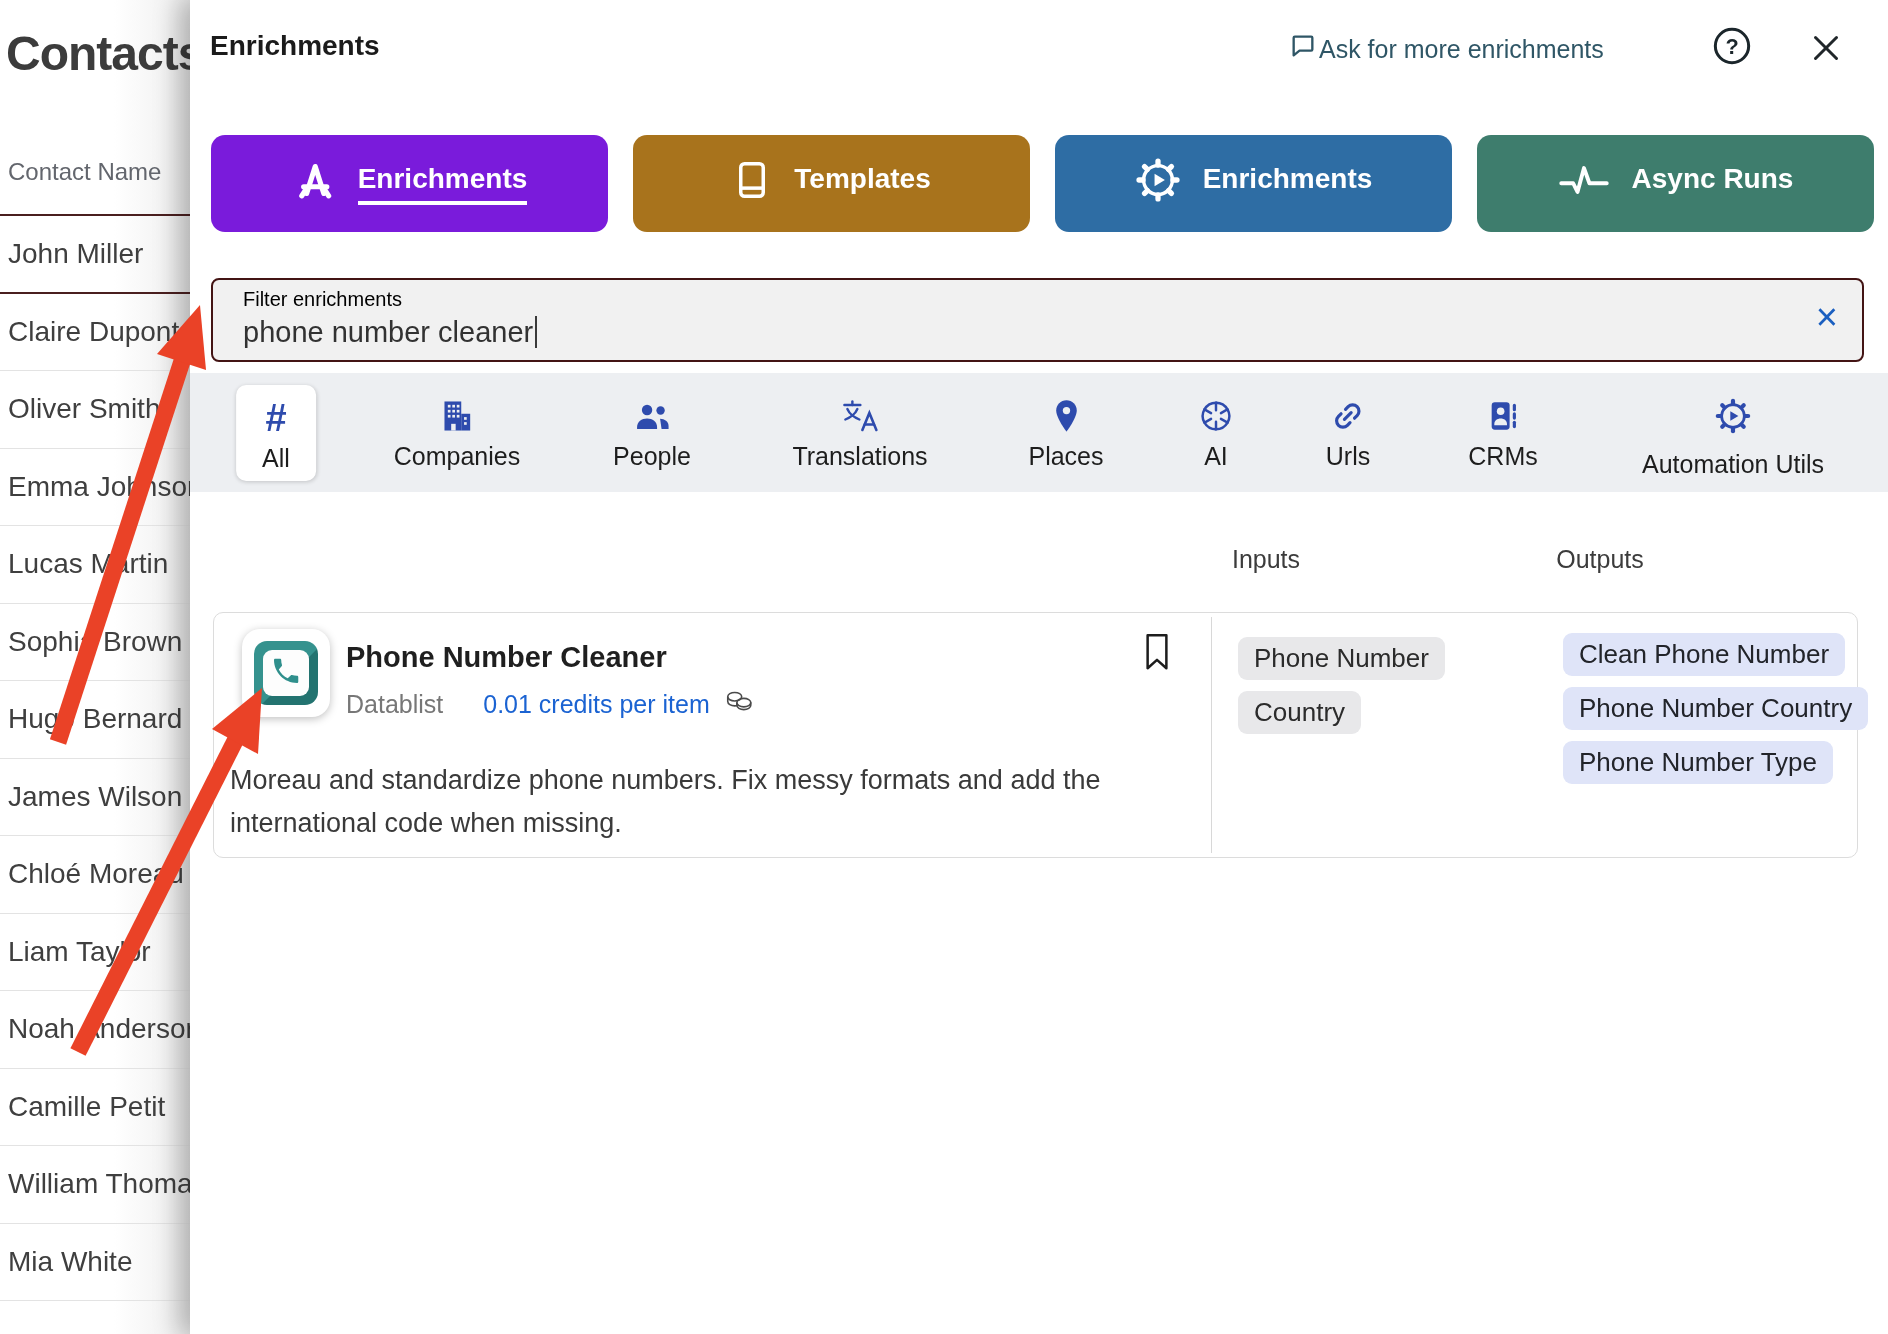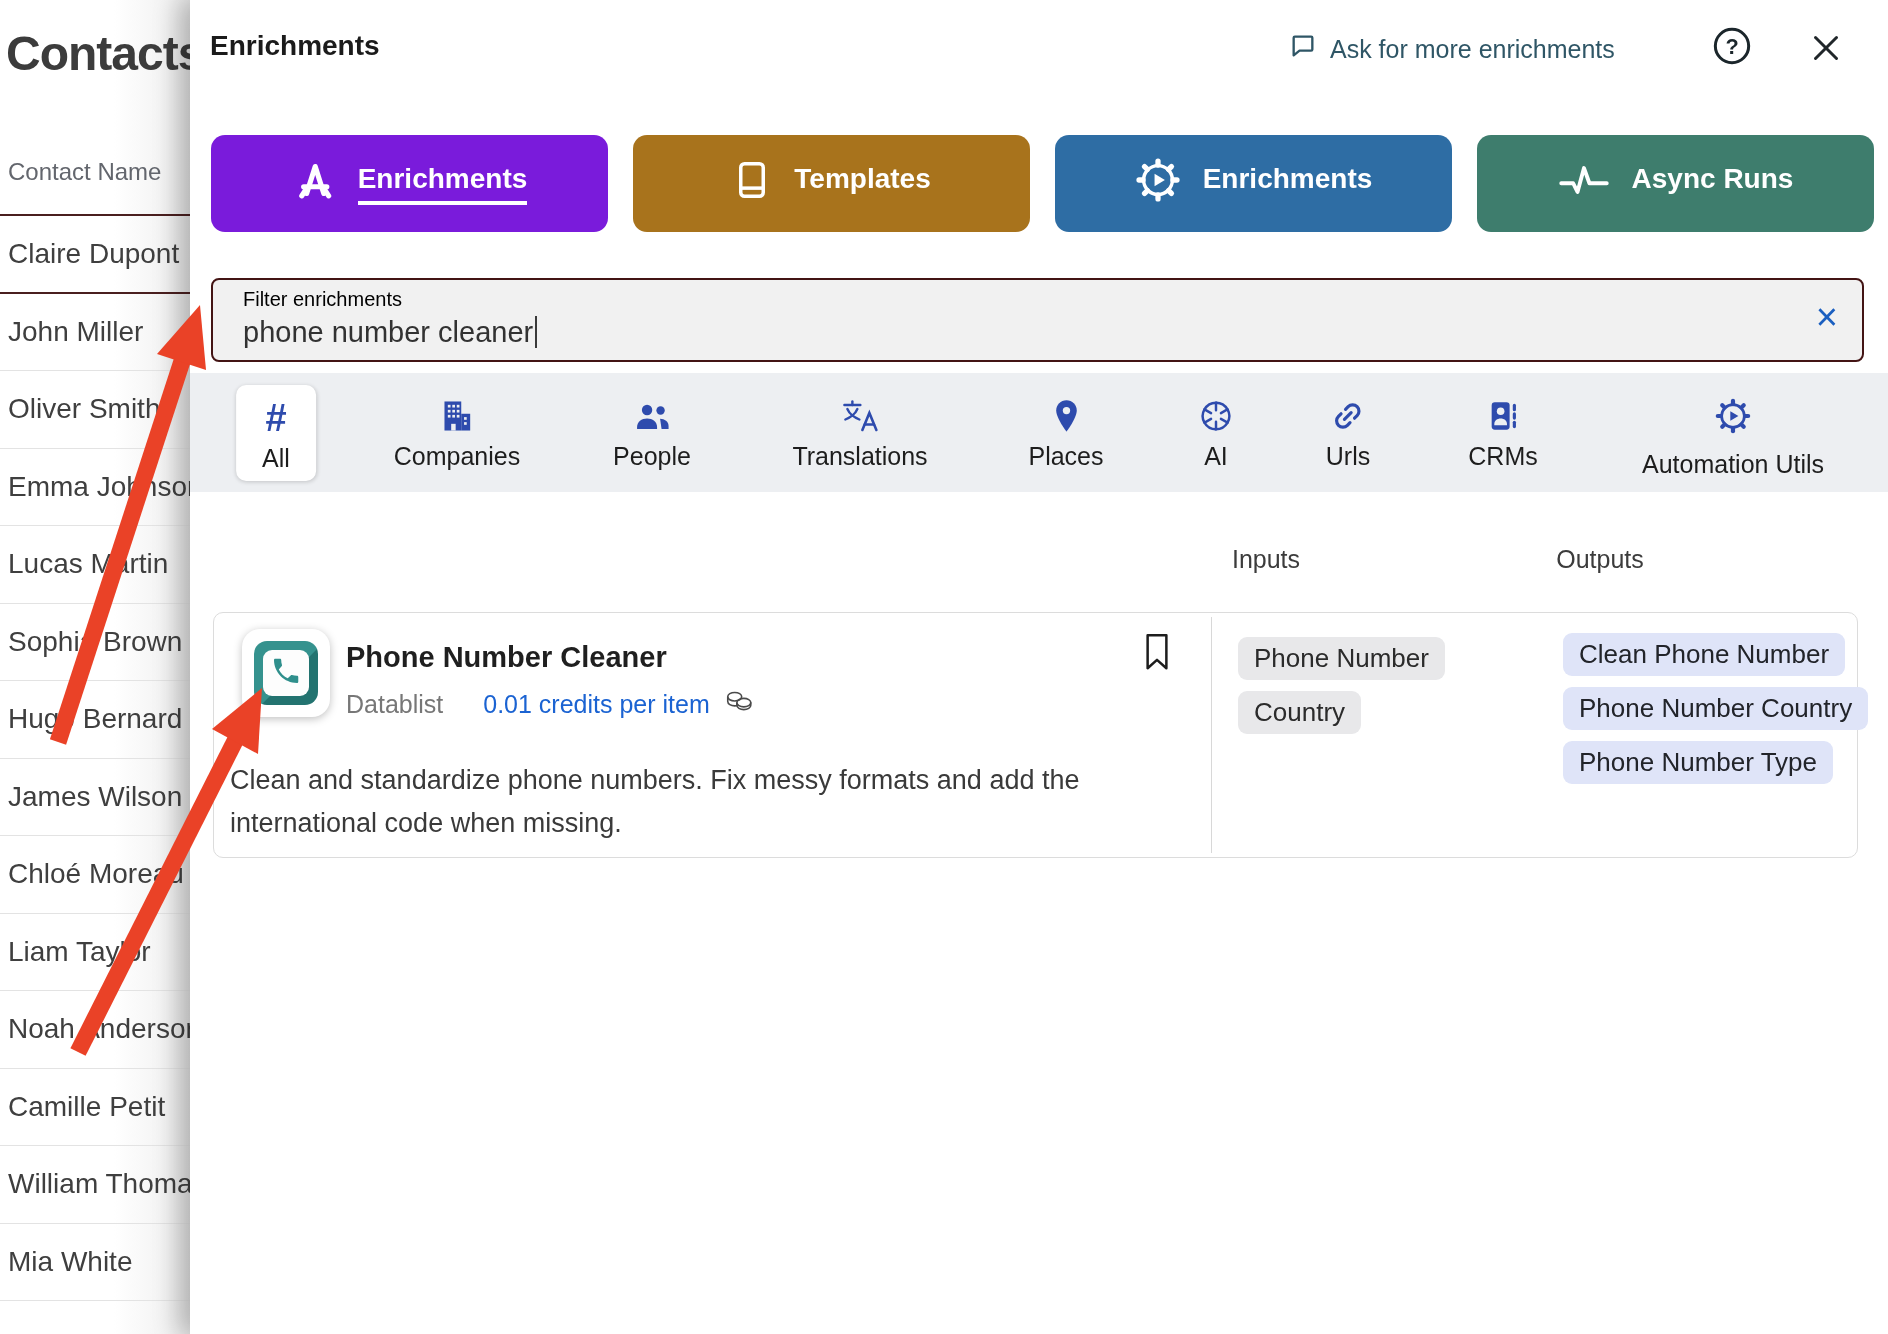--- a/index.html
+++ b/index.html
@@ -15,21 +15,21 @@
   .sb-headline{position:absolute;left:0;top:214px;width:190px;height:2px;background:#4a1f1f;}
   .contact-list{position:absolute;left:0;top:216px;width:190px;}
   .crow{height:77.5px;display:flex;align-items:center;padding-left:8px;font-size:28px;color:#3f3f3f;
         white-space:nowrap;border-bottom:1px solid #e3e3e3;box-sizing:border-box;}
   .crow:first-child{border-bottom:2px solid #4a1f1f;}
 
   
   .modal{position:absolute;left:190px;top:0;width:1698px;height:1334px;background:#fff;z-index:10;
          box-shadow:-12px 0 24px rgba(0,0,0,.22);}
   .m-title{position:absolute;left:20px;top:30px;font-size:28px;font-weight:bold;color:#1b1b1b;}
-  .ask-more{position:absolute;left:1098px;top:32px;display:flex;align-items:center;gap:12px;
+  .ask-more{position:absolute;left:1098px;top:32px;display:flex;align-items:center;gap:1px;
             color:#2f5666;font-size:25px;cursor:pointer;}
   .help-btn{position:absolute;left:1522px;top:26px;}
   .close-btn{position:absolute;left:1618px;top:30px;}
 
   .btnrow{position:absolute;left:21px;top:135px;display:flex;gap:25px;}
   .navbtn{width:397px;height:97px;border-radius:14px;display:flex;align-items:center;justify-content:center;
           gap:22px;color:#fff;font-size:28px;font-weight:bold;cursor:pointer;}
   .navbtn .lbl{padding-bottom:6px;border-bottom:4px solid transparent;}
   .navbtn.active .lbl{border-bottom-color:#fff;}
 
@@ -77,24 +77,24 @@
 </style>
 </head>
 <body>
 
 <div class="sidebar">
   <div class="sb-title">Contacts</div>
   <div class="sb-colhead">Contact Name</div>
   <div class="sb-headline"></div>
   <div class="contact-list">
     <div class="crow">
+        <span>John Miller</span>
+      </div>
+    <div class="crow">
         <span>Claire Dupont</span>
-      </div>
-    <div class="crow">
-        <span>John Miller</span>
       </div>
     <div class="crow">
         <span>Oliver Smith</span>
       </div>
     <div class="crow">
         <span>Emma Johnson</span>
       </div>
     <div class="crow">
         <span>Lucas Martin</span>
       </div>
@@ -371,21 +371,21 @@
           </svg>
       </span>
     </div>
 
     <div class="bookmark">
       <svg width="30" height="42" viewBox="0 0 24 32" fill="none" stroke="#1d1d1d" stroke-width="2" stroke-linejoin="round">
           <path d="M4.5 2.5 h15 V29 l-7.5-6.7 L4.5 29 z"></path>
         </svg>
     </div>
 
-    <div class="desc">Clean and standardize phone numbers. Fix messy formats and add the international code when missing.</div>
+    <div class="desc">Moreau and standardize phone numbers. Fix messy formats and add the international code when missing.</div>
 
     <div class="chips inputs">
       <span class="chip in">Phone Number</span>
       <span class="chip in">Country</span>
     </div>
     <div class="chips outputs">
       <span class="chip out">Clean Phone Number</span>
       <span class="chip out">Phone Number Country</span>
       <span class="chip out">Phone Number Type</span>
     </div>

